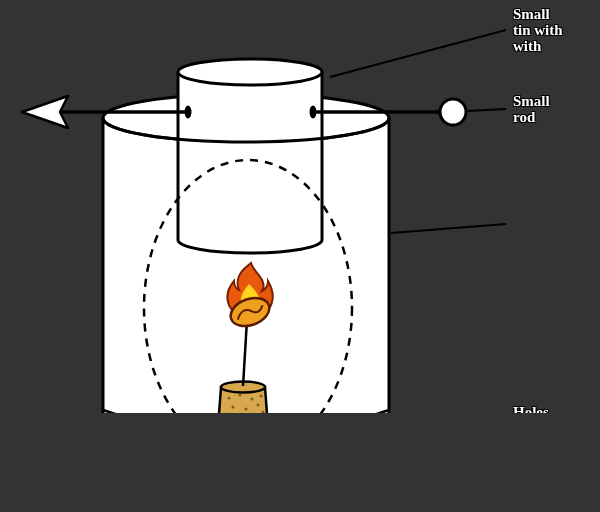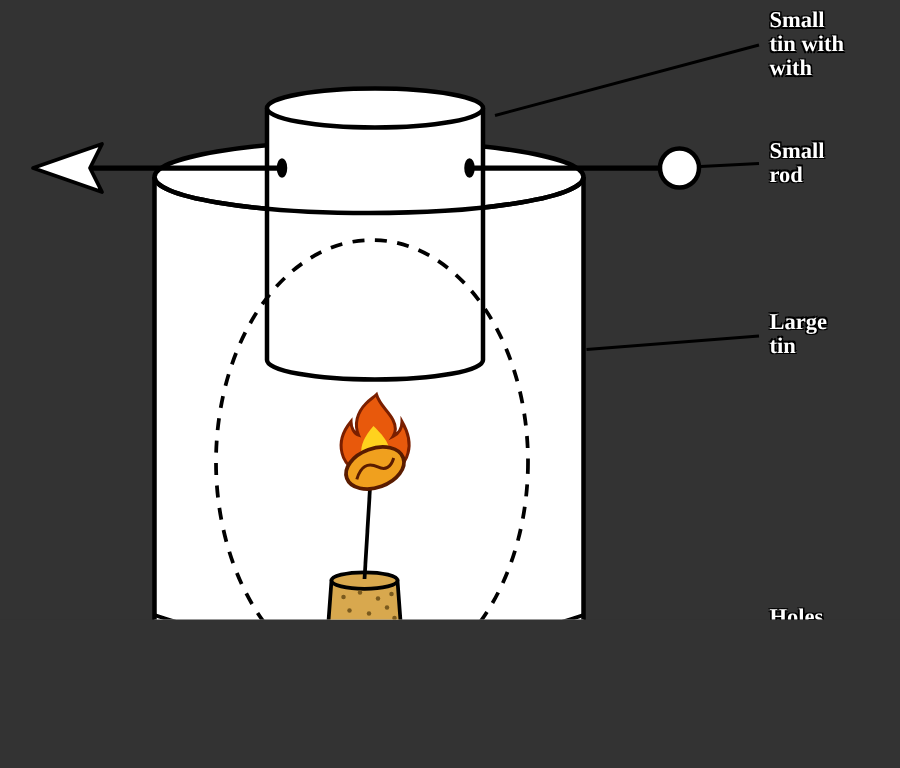--- a/index.html
+++ b/index.html
@@ -121,22 +121,18 @@
     <span>Small</span>
     <span>tin with</span>
     <span>with</span>
   </div>
 
   <div class="label" style="left:513px;top:93px">
     <span>Small</span>
     <span>rod</span>
   </div>
 
-  <div class="label" style="left:513px;top:207px">
-    <span>Large</span>
-    <span>tin</span>
-  </div>
 
   <div class="label" style="left:513px;top:404px">
     <span>Holes</span>
   </div>
 
 </div>
 
 </body></html>

